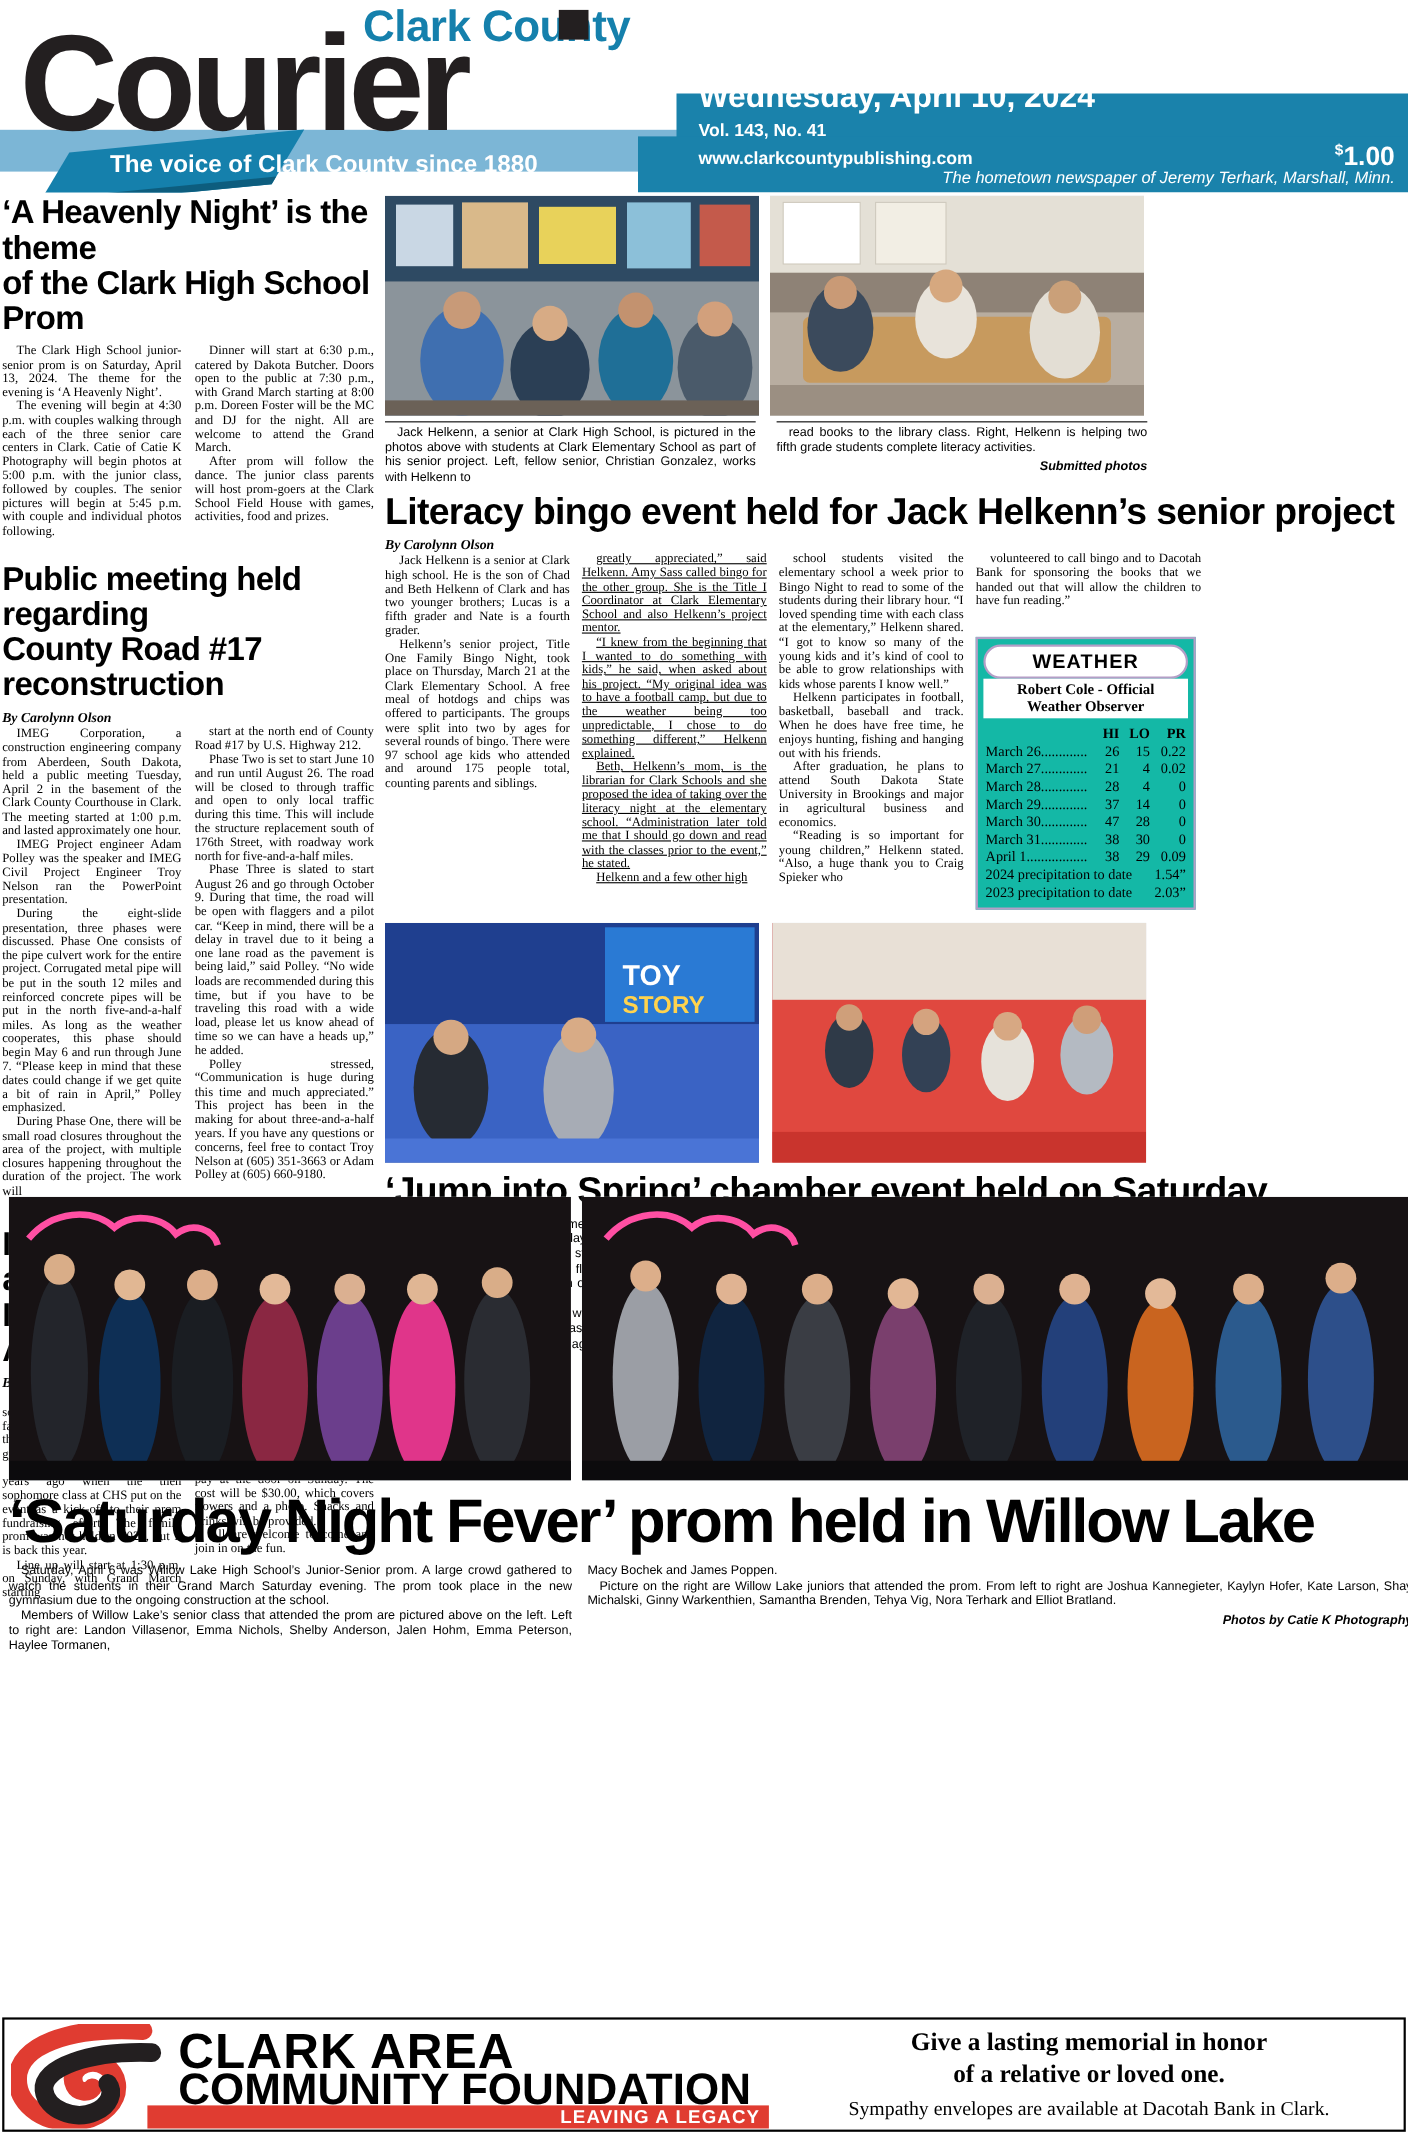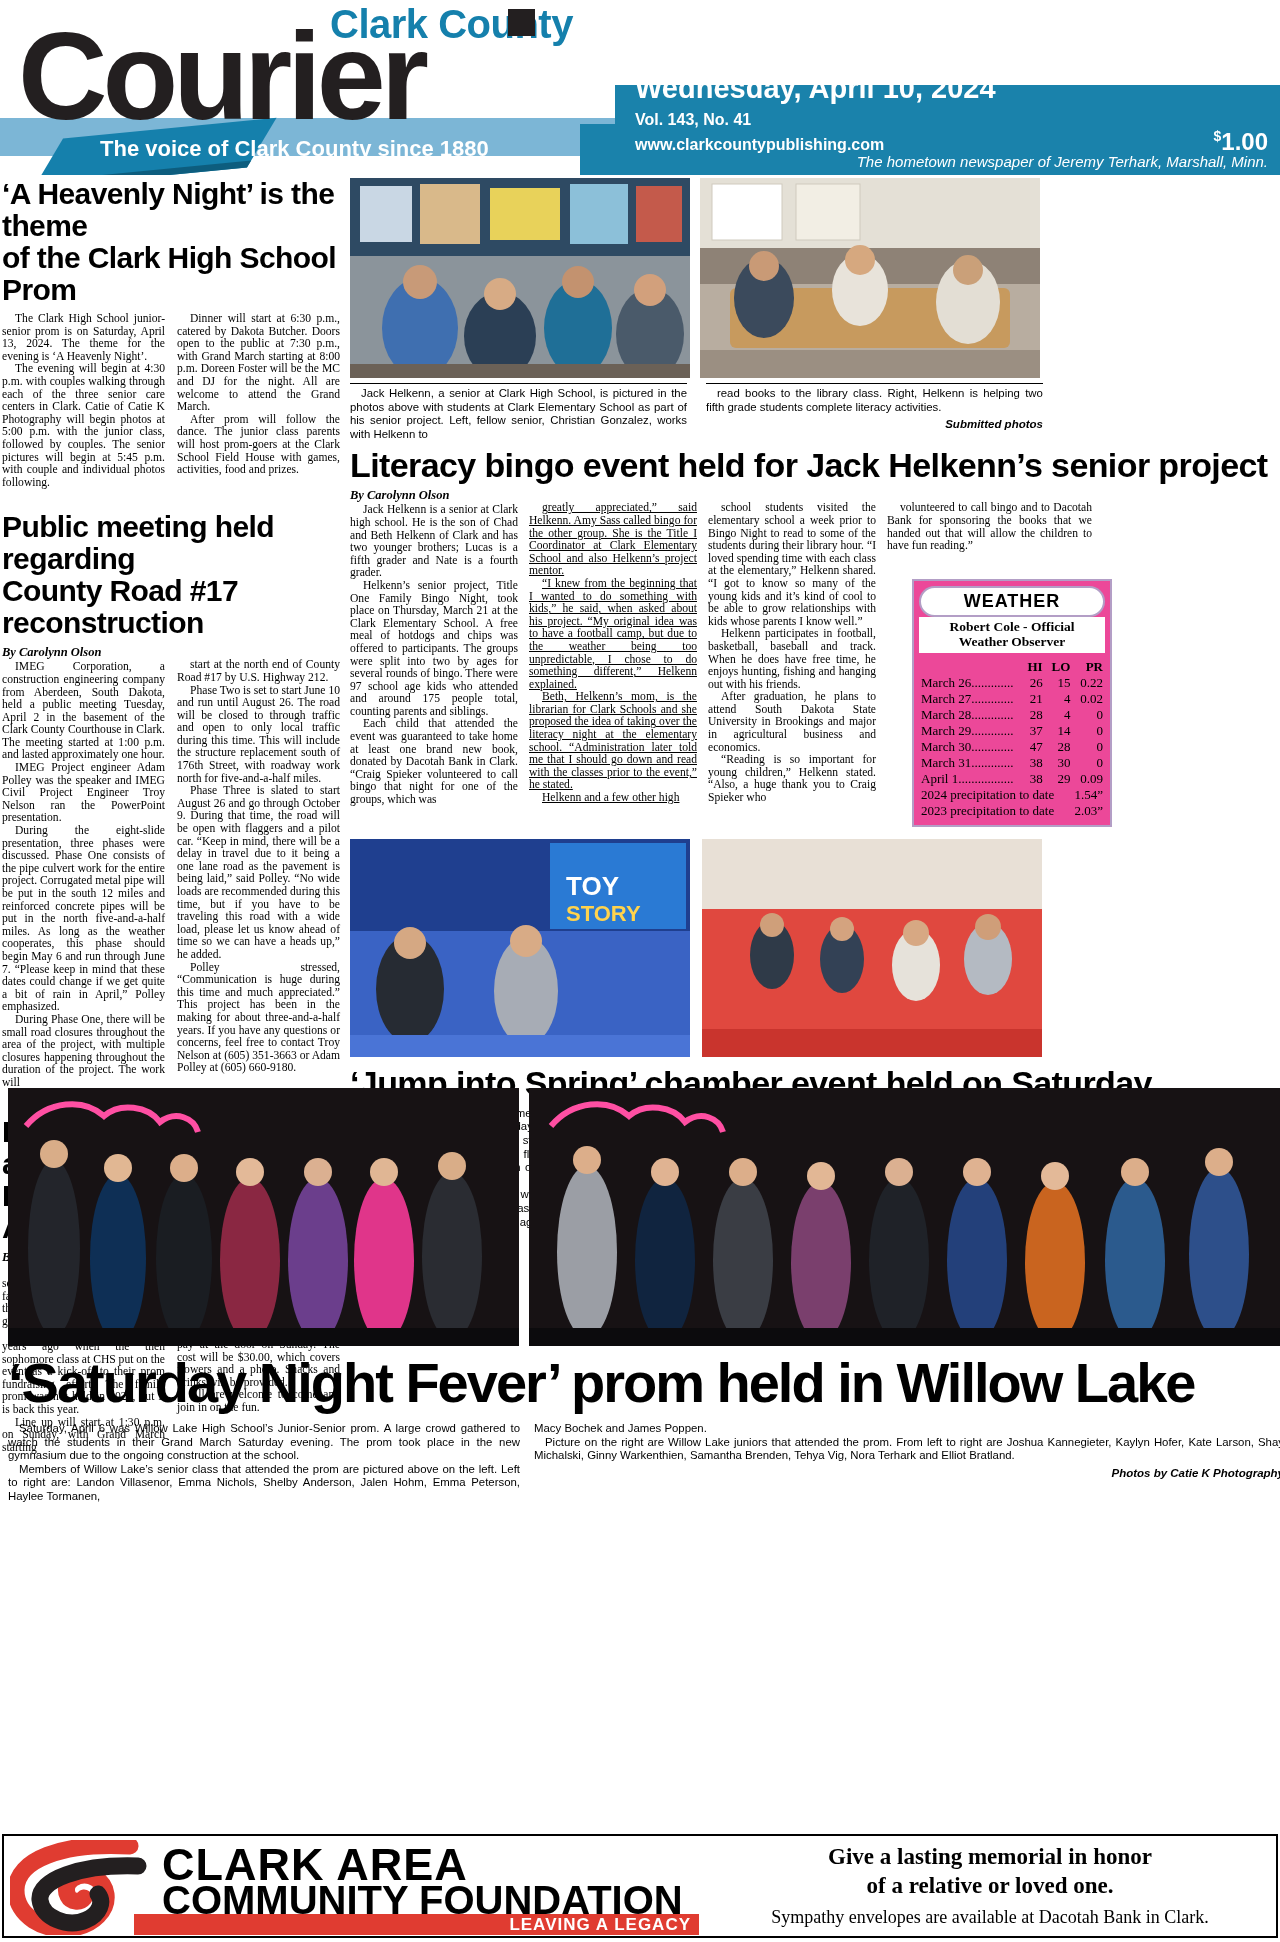--- a/index.html
+++ b/index.html
@@ -121,24 +121,23 @@
   .photo { position: relative; overflow: hidden; background: #cfd4d8; }
 
   .left-col { position: absolute; left: 2px; top: 178px; width: 338px; }
   .mid-area { position: absolute; left: 350px; top: 178px; width: 928px; }
 
   .sec { margin-bottom: 10px; }
 
   
   .weather {
     border: 2px solid #b39ec6;
-    background: #ec4899;
+    background: #14b8a6;
     padding: 5px 5px 6px 5px;
     width: 200px;
-    margin-left: 25px;
   }
   .weather-pill {
     background: #fff; border: 2px solid #b39ec6; border-radius: 16px;
     text-align: center; font-family: "Liberation Sans", sans-serif;
     font-weight: bold; font-size: 18px; letter-spacing: 1px; padding: 3px 0;
   }
   .weather-obs {
     background: #fff; text-align: center;
     font-family: "Liberation Serif", serif; font-weight: bold; font-size: 13.5px;
     line-height: 15px; padding: 2px 0 4px 0;
@@ -337,21 +336,20 @@
     </div>
 
     <div class="hl hl-lg" style="margin-top:6px;">Literacy bingo event held for Jack Helkenn’s senior project</div>
 
     <div style="display:flex; gap:11px; margin-top:5px;">
       <div style="width:168px;">
         <div class="byline">By Carolynn Olson</div>
         <div class="body-serif">
           <p>Jack Helkenn is a senior at Clark high school. He is the son of Chad and Beth Helkenn of Clark and has two younger brothers; Lucas is a fifth grader and Nate is a fourth grader.</p>
           <p>Helkenn’s senior project, Title One Family Bingo Night, took place on Thursday, March 21 at the Clark Elementary School. A free meal of hotdogs and chips was offered to participants. The groups were split into two by ages for several rounds of bingo. There were 97 school age kids who attended and around 175 people total, counting parents and siblings.</p>
-          <p>Each child that attended the event was guaranteed to take home at least one brand new book, donated by Dacotah Bank in Clark. “Craig Spieker volunteered to call bingo that night for one of the groups, which was</p>
         </div>
       </div>
       <div style="width:168px; padding-top:14px;text-decoration:underline;" class="body-serif">
         <p>greatly appreciated,” said Helkenn. Amy Sass called bingo for the other group. She is the Title I Coordinator at Clark Elementary School and also Helkenn’s project mentor.</p>
         <p>“I knew from the beginning that I wanted to do something with kids,” he said, when asked about his project. “My original idea was to have a football camp, but due to the weather being too unpredictable, I chose to do something different,” Helkenn explained.</p>
         <p>Beth, Helkenn’s mom, is the librarian for Clark Schools and she proposed the idea of taking over the literacy night at the elementary school. “Administration later told me that I should go down and read with the classes prior to the event,” he stated.</p>
         <p>Helkenn and a few other high</p>
       </div>
       <div style="width:168px; padding-top:14px;" class="body-serif">
         <p>school students visited the elementary school a week prior to Bingo Night to read to some of the students during their library hour. “I loved spending time with each class at the elementary,” Helkenn shared. “I got to know so many of the young kids and it’s kind of cool to be able to grow relationships with kids whose parents I know well.”</p>

